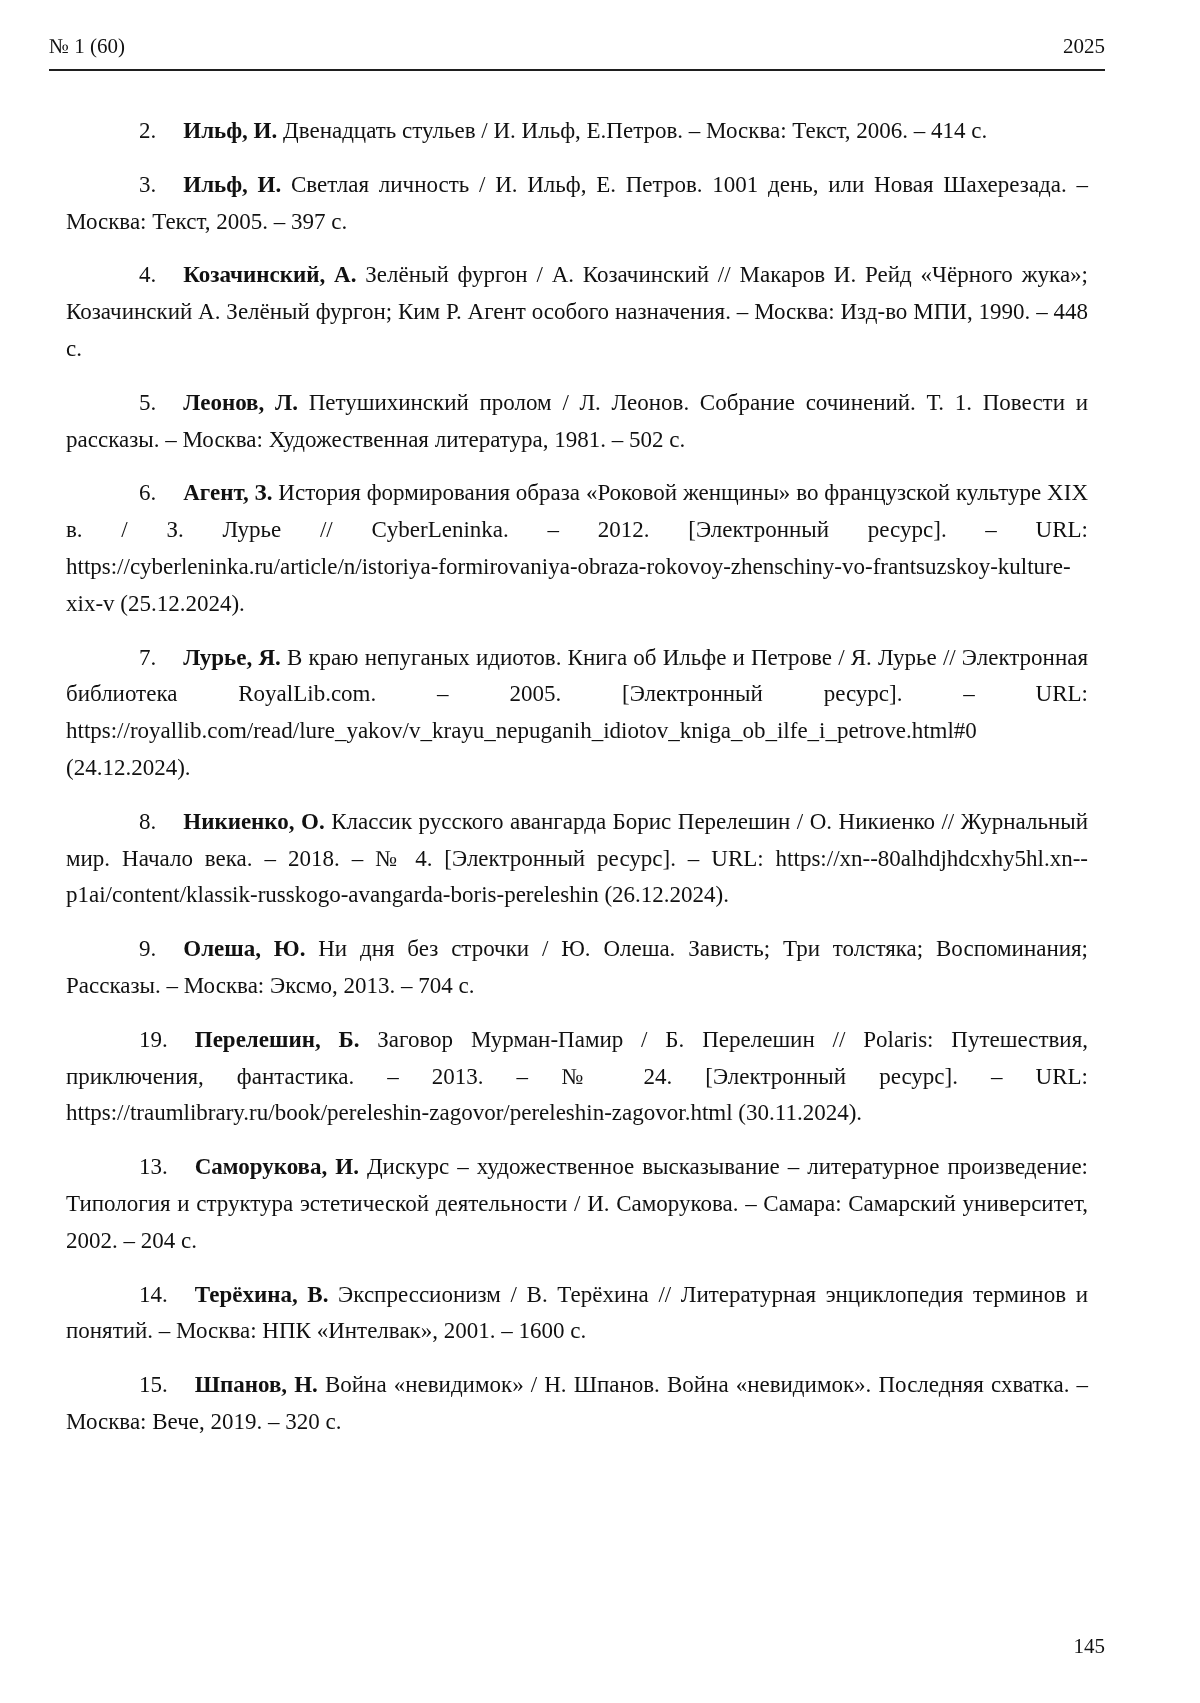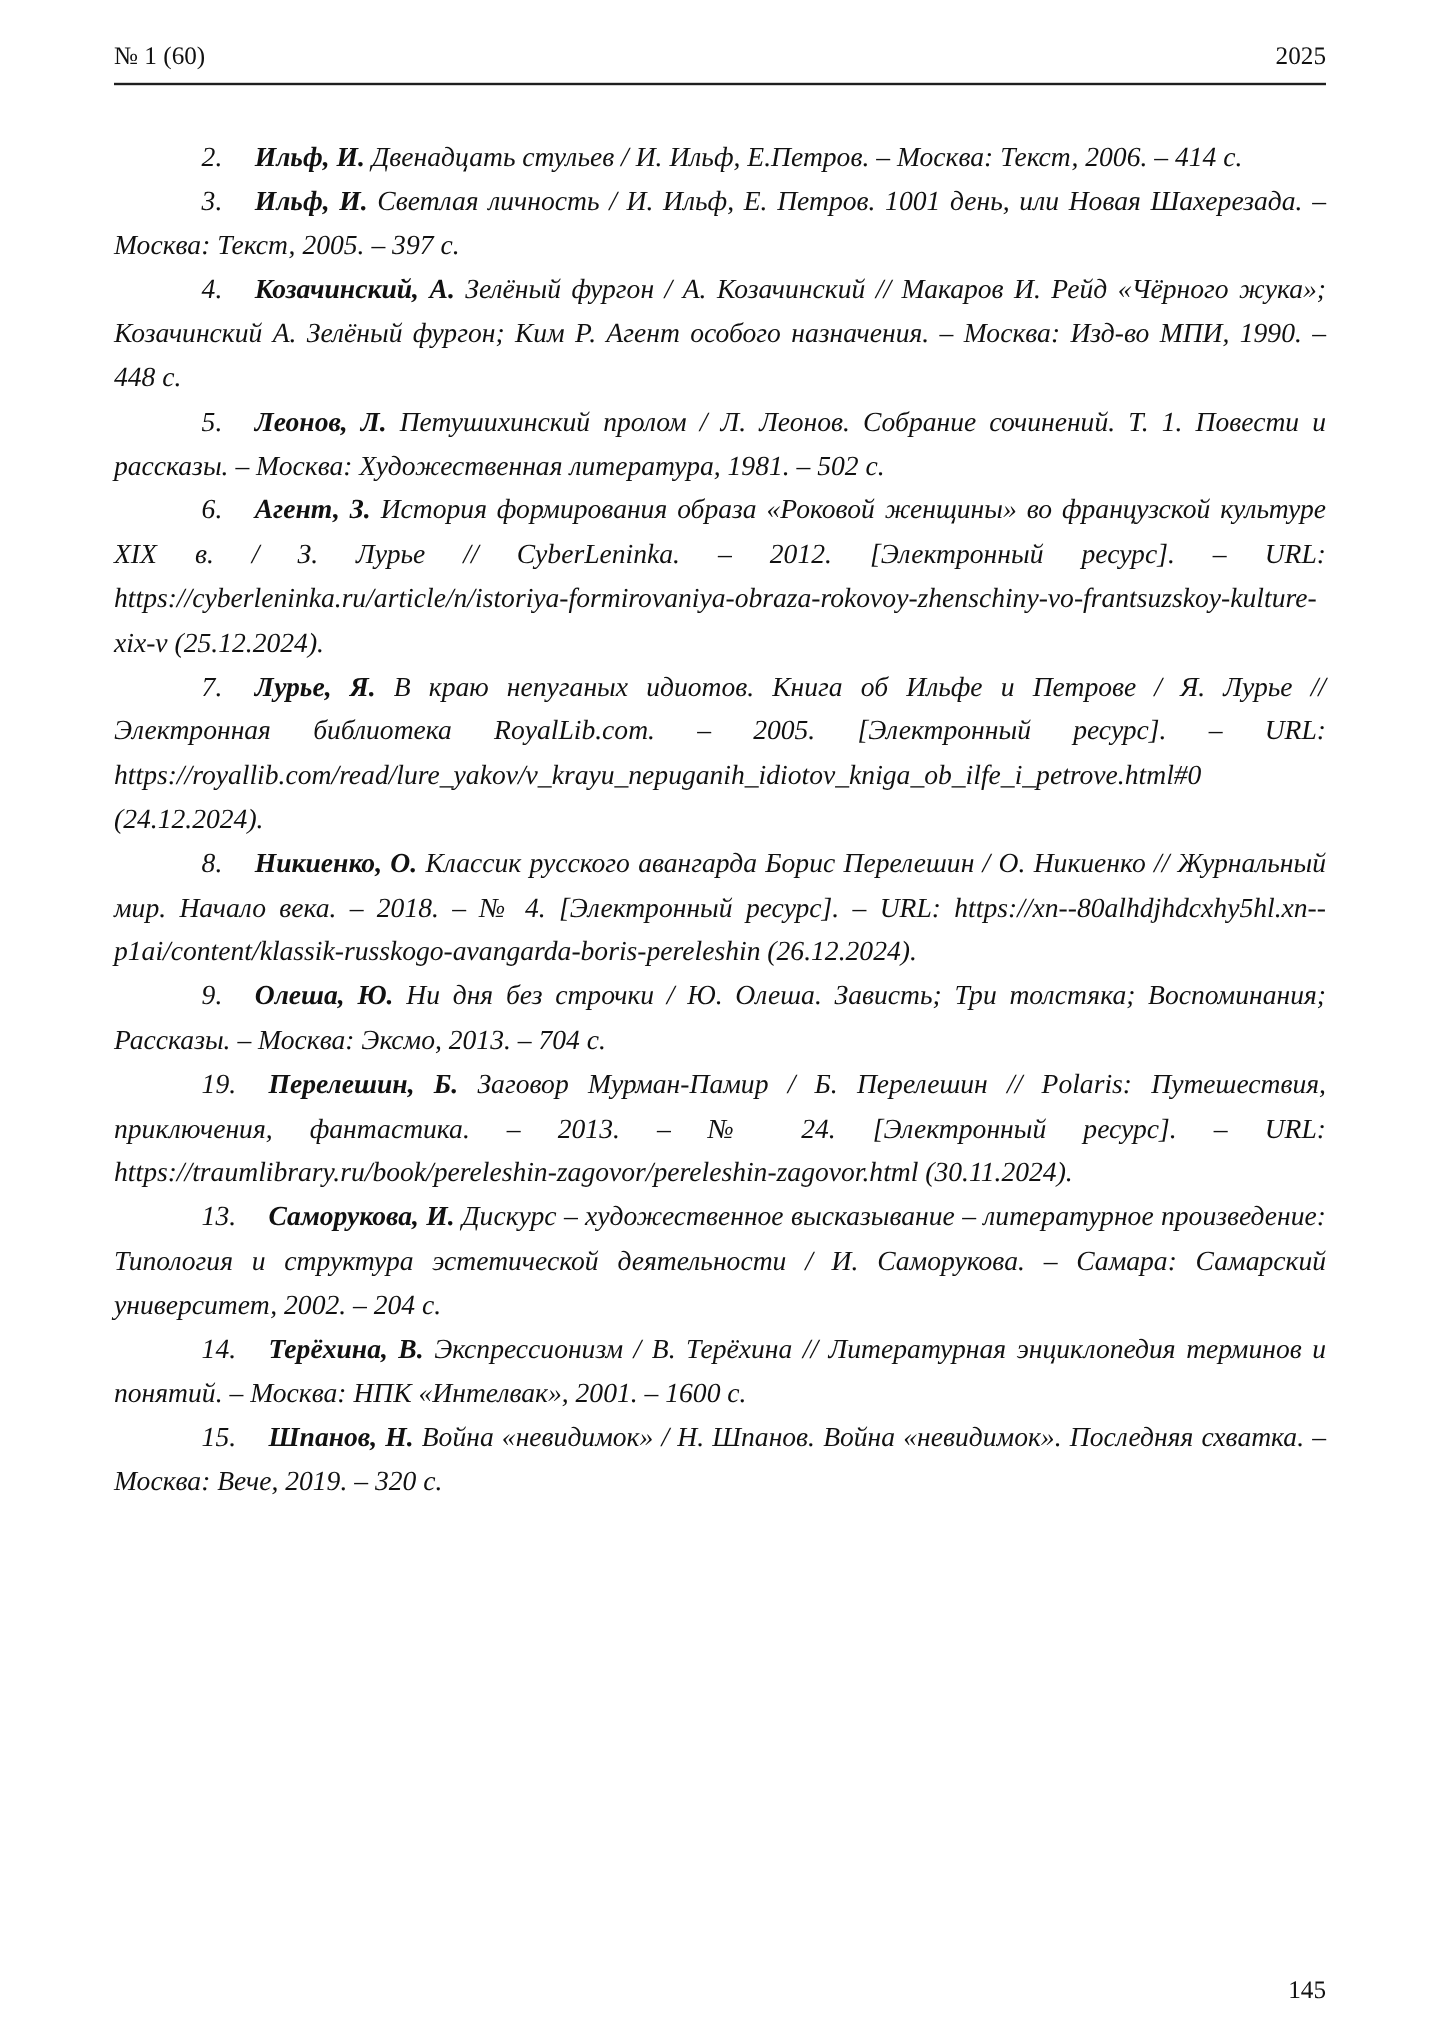--- a/index.html
+++ b/index.html
@@ -4,51 +4,50 @@
 <style>
   * { box-sizing: border-box; }
   html, body { margin: 0; padding: 0; background: #ffffff; }
   .page {
     width: 1200px;
     height: 1703px;
     position: relative;
     background: #ffffff;
     font-family: "Liberation Serif", serif;
     color: #111111;
-    padding: 34px 95px 0 95px;
+    padding: 34px 95px 0 49px;
     overflow: hidden;
   }
   .header {
     display: flex;
     justify-content: space-between;
     align-items: flex-end;
     font-size: 21px;
     padding-bottom: 10px;
     border-bottom: 2px solid #1f1f1f;
   }
   .content {
     margin-top: 42px;
     font-size: 23px;
     line-height: 1.6;
     text-align: justify;
     hyphens: auto;
   }
   .entry {
-    margin: 0;
+    margin: 17px;
     text-indent: 73px;
     overflow-wrap: break-word;
     word-break: break-word;
-    font-style: italic;
   }
   .entry .num { padding-right: 27px; }
   .entry .author { font-weight: bold; }
   .footer {
     position: absolute;
     right: 95px;
-    bottom: 32px;
+    bottom: 44px;
     font-size: 21px;
   }
 </style>
 </head>
 <body>
 
 <div class="page">
 
   <div class="header">
     <span>№ 1 (60)</span>

